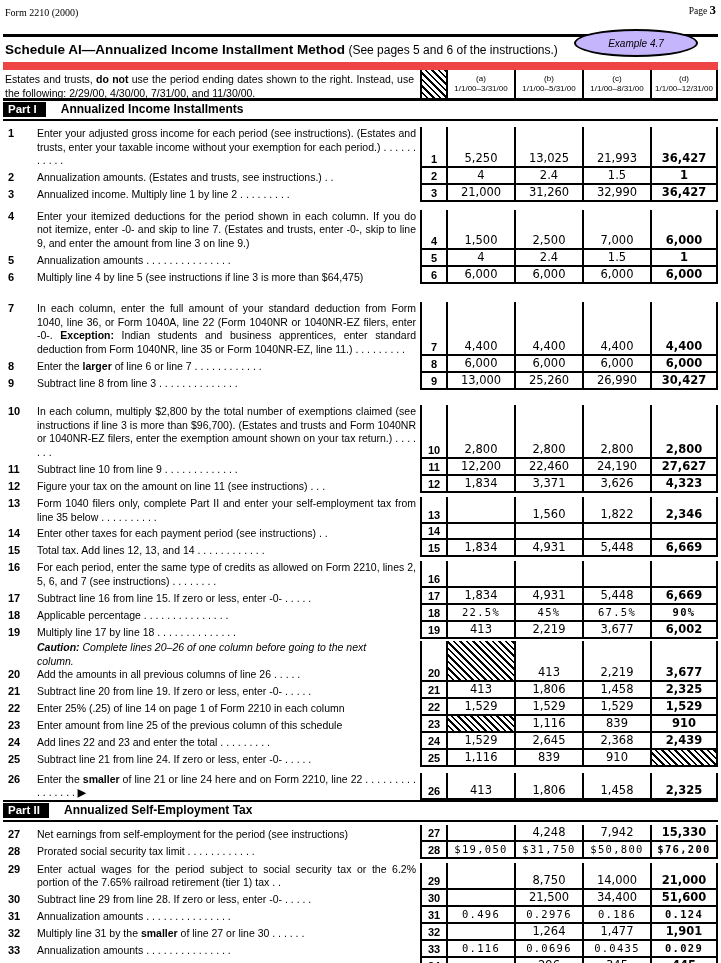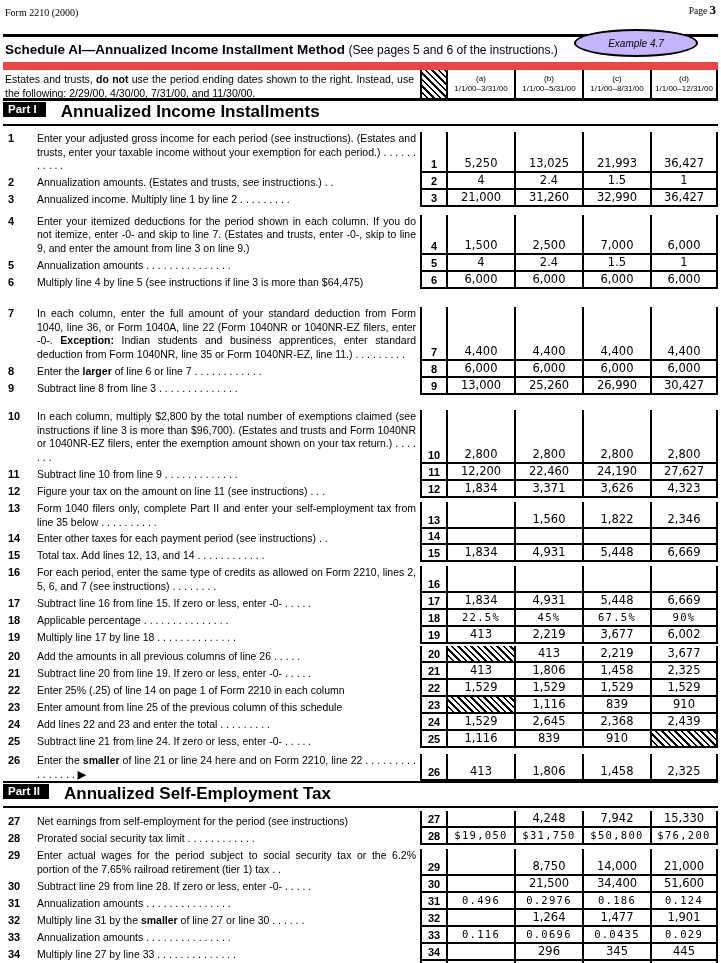--- a/index.html
+++ b/index.html
@@ -34,36 +34,36 @@
   .colhead .filler { width: 417px; padding: 2px 6px 2px 2px; font-size: 10.5px; line-height: 14px; text-align: justify; }
   .hatchbox { width: 26px; border-left: 2px solid #000; }
   .pcell { width: 68px; border-left: 2px solid #000; display: flex; flex-direction: column;
     align-items: center; justify-content: center; font-size: 8px; line-height: 10px; text-align: center; }
   .pcell:last-child { border-right: 2px solid #000; }
 
   
   .partbar { display: flex; align-items: flex-start; border-bottom: 2.5px solid #000; padding: 1px 0 2px 0; }
   .partbar.pb2 { border-top: 2px solid #000; }
   .pbox { background: #000; color: #fff; font-weight: bold; font-size: 11.5px; padding: 1px 9px 2px 5px; }
-  .ptitle { font-weight: bold; font-size: 17px; margin-left: 15px; }
+  .ptitle { font-weight: bold; font-size: 12px; margin-left: 15px; }
 
   
   .row { display: flex; align-items: stretch; min-height: 16px; }
   .c-left { width: 417px; display: flex; flex-direction: column; justify-content: flex-end; }
   .lblrow { display: flex; align-items: flex-start; }
   .c-lno { width: 34px; padding-left: 5px; font-weight: bold; font-size: 11px; line-height: 13.5px; flex: none; }
   .c-desc { flex: 1; font-size: 10.5px; line-height: 13.5px; text-align: justify; padding-right: 4px; }
   .caution { font-size: 10.5px; line-height: 13.5px; margin-left: 34px; padding-right: 30px; }
   .c-no { width: 26px; border-left: 2px solid #000; border-bottom: 2px solid #000;
     display: flex; align-items: flex-end; justify-content: center;
     font-weight: bold; font-size: 11px; padding-bottom: 1px; }
   .c-val { width: 68px; border-left: 2px solid #000; border-bottom: 2px solid #000;
     display: flex; align-items: flex-end; justify-content: center;
     font-size: 11.5px; padding-bottom: 1px; font-family: "DejaVu Sans", sans-serif; }
-  .c-val:last-child { border-right: 2px solid #000; }
+  .c-val:last-child { border-right: 2px solid #000; font-weight: bold; }
   .c-val.mono { font-family: "DejaVu Sans Mono", monospace; font-size: 10.5px; letter-spacing: 1.3px; padding-bottom: 2px; }
 
   
   .row[data-row="1"]  { padding-top: 6px; }
   .row[data-row="4"]  { padding-top: 8px; }
   .row[data-row="7"]  { padding-top: 18px; }
   .row[data-row="10"] { padding-top: 15px; }
   .row[data-row="13"] { padding-top: 4px; }
   .row[data-row="16"] { padding-top: 4px; }
   .row[data-row="20"] { padding-top: 2px; }
@@ -377,20 +377,21 @@
         </div>
       </div>
       <div class="c-no">19</div>
       <div class="c-val">413</div>
       <div class="c-val">2,219</div>
       <div class="c-val">3,677</div>
       <div class="c-val">6,002</div>
     </div>
     <div class="row" data-row="20">
       <div class="c-left">
+        <div class="caution"><span class="b i">Caution:</span><span class="i"> Complete lines 20–26 of one column before going to the next column.</span></div>
         <div class="lblrow">
           <span class="c-lno">20</span>
           <span class="c-desc"><span>Add the amounts in all previous columns of line 26  .   .   .   .   .</span></span>
         </div>
       </div>
       <div class="c-no">20</div>
       <div class="c-val hatch"></div>
       <div class="c-val">413</div>
       <div class="c-val">2,219</div>
       <div class="c-val">3,677</div>

